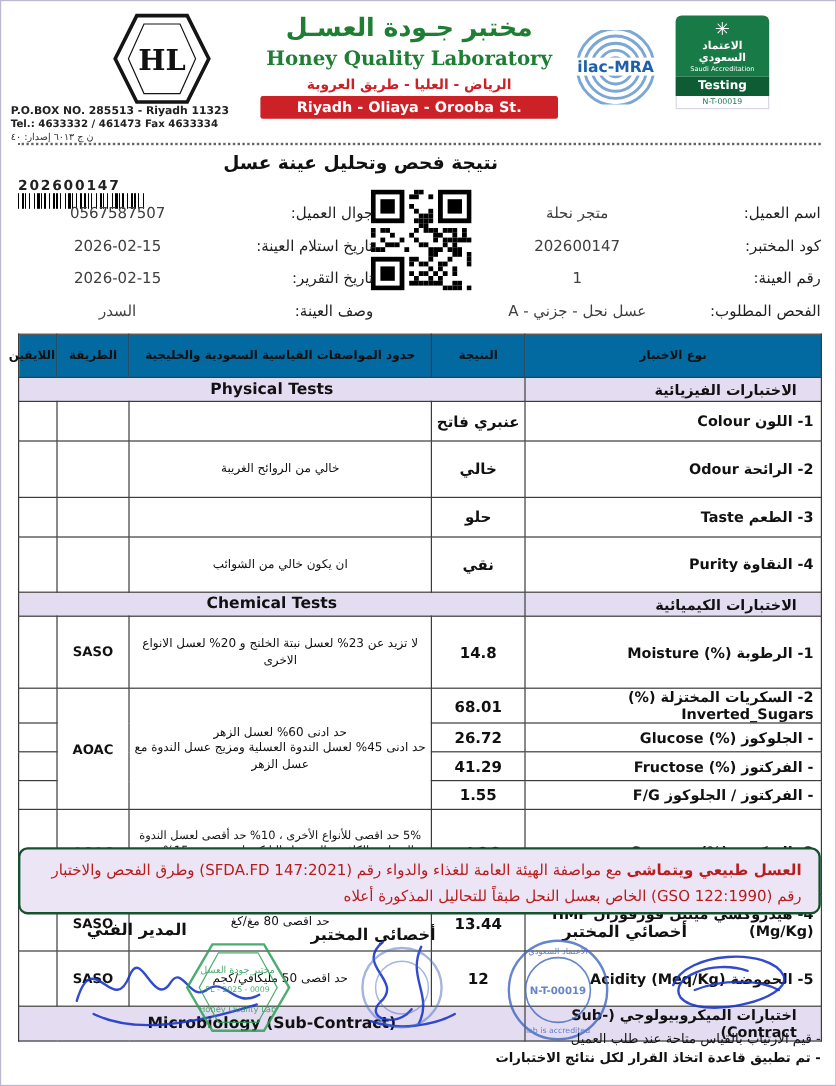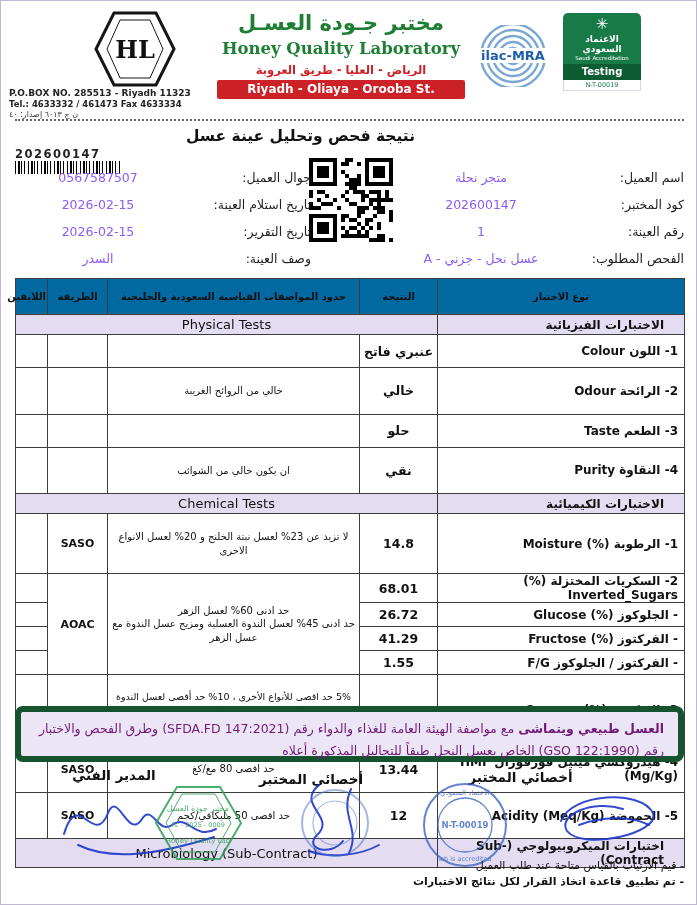--- a/index.html
+++ b/index.html
@@ -41,42 +41,42 @@
   .qr { left:308px; top:157px; width:84px; height:84px; }
 
   
   .client-block { top:163px; }
   .client-right { left:395px; width:288px; }
   .client-left { left:14px; width:296px; }
   .cfield { display:flex; direction:rtl; align-items:center; height:27px; }
   .clabel { font-size:12.5px; color:#222; text-align:right; }
   .client-right .clabel { width:118px; }
   .client-left .clabel { width:130px; }
-  .cvalue { flex:1; text-align:center; font-size:12.5px; color:#8b5cf6; }
+  .cvalue { flex:1; text-align:center; font-size:12.5px; color:#404040; }
 
   
   table.results { left:14px; top:277px; position:absolute; width:669px; border-collapse:collapse; table-layout:fixed; }
   .results th, .results td { border:1px solid #3c3c3c; vertical-align:middle; }
   .col-unc{width:32px;} .col-met{width:60px;} .col-lim{width:252px;} .col-res{width:78px;} .col-test{width:247px;}
   .results th { background:#0369a1; font-size:10px; font-weight:bold; direction:rtl; text-align:center; padding:2px 1px; }
   tr.h36{height:36px;} tr.h30{height:30px;} tr.h26{height:26px;} tr.h24{height:24px;} tr.h46{height:46px;} tr.h20{height:20px;}
   .sec td { background:#e4ddf2; }
-  .sec-en { text-align:center; font-size:13px; font-weight:normal; }
+  .sec-en { text-align:center; font-size:13px; font-weight:bold; }
   .sec-ar { direction:rtl; text-align:right; padding-right:20px; font-size:12px; font-weight:bold; }
   td.met { text-align:center; font-size:11px; font-weight:bold; }
   td.lim { direction:rtl; text-align:center; font-size:10px; line-height:1.35; padding:16px 4px; }
   td.lim.small { font-size:9.5px; }
   td.lim.pre { white-space:pre-line; }
   td.res { text-align:center; font-size:12.5px; font-weight:bold; }
   td.test { direction:rtl; text-align:right; padding-right:6px; font-size:12px; font-weight:bold; }
   .t-en { font-weight:bold; }
 
   
-  .conclusion { left:14px; top:705px; width:669px; height:56px; background:#ece5f6; border:6px solid #14532d;
-    border-radius:8px; direction:rtl; text-align:right; font-size:12.5px; line-height:1.75; padding:6px 14px; color:#701a75; }
+  .conclusion { left:14px; top:705px; width:669px; height:56px; background:#ece5f6; border:2px solid #14532d;
+    border-radius:8px; direction:rtl; text-align:right; font-size:12.5px; line-height:1.75; padding:6px 14px; color:#b91c1c; }
   .conclusion .b { font-weight:bold; }
 
   
   .sig-title { font-size:13.5px; font-weight:bold; direction:rtl; text-align:center; }
   .sig-dir { left:58px; top:766px; width:110px; }
   .sig-sp1 { left:255px; top:770px; width:110px; }
   .sig-sp2 { left:462px; top:768px; width:115px; }
   .scribble path { fill:none; stroke:#1b36c9; stroke-width:2; stroke-linecap:round; opacity:.9; }
   .stamp-faint { opacity:.5; }
 

